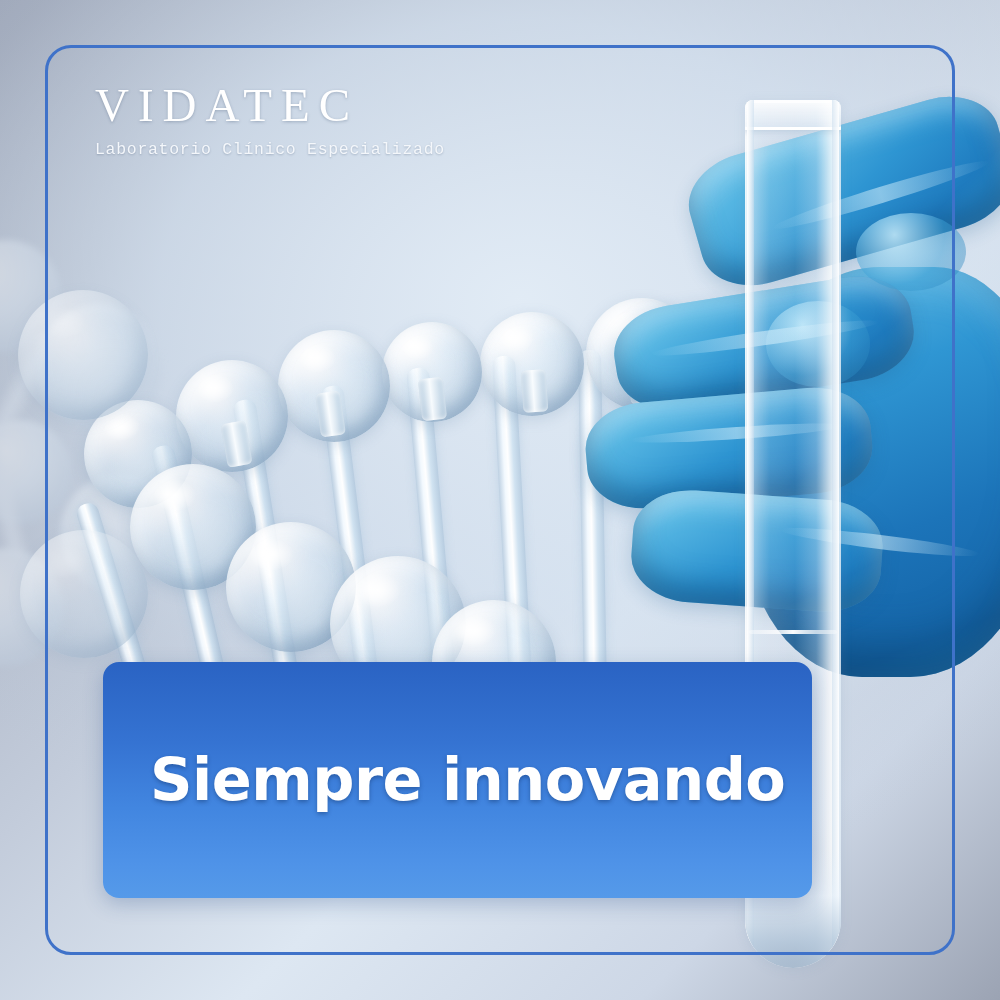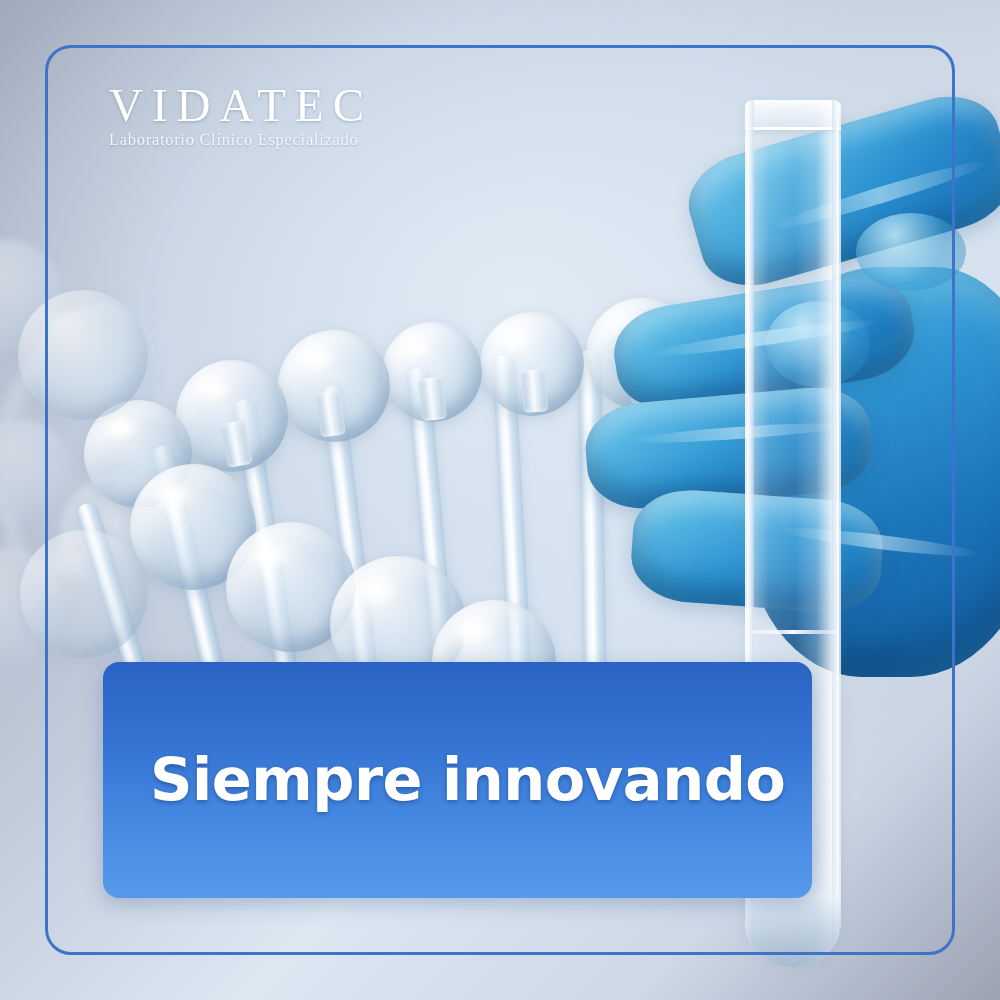--- a/index.html
+++ b/index.html
@@ -78,25 +78,25 @@
     border-radius:3px; }
   .tube-bottom { position:absolute; left:0; right:0; bottom:0; height:120px;
     border-radius:0 0 48px 48px;
     background:linear-gradient(180deg, rgba(255,255,255,0) 0%, rgba(234,243,251,.55) 40%, rgba(176,197,217,.75) 78%, rgba(140,166,192,.6) 100%); }
 
   
   .frame { position:absolute; left:45px; top:45px; right:45px; bottom:45px;
     border:3px solid #3f72c9; border-radius:26px; pointer-events:none; }
 
   
-  .logo { position:absolute; left:109px; top:82px; }
+  .logo { position:absolute; left:95px; top:82px; }
   .logo-word { font-family:"Liberation Serif", serif; font-size:47px; color:#ffffff;
     letter-spacing:9px; line-height:1.02; text-shadow:0 1px 3px rgba(60,80,110,.35); }
-  .logo-sub { font-family:Liberation Serif, serif; font-size:16.5px; color:#f4f7fb;
-    letter-spacing:.7px; margin-top:0; text-shadow:0 1px 2px rgba(60,80,110,.3); }
+  .logo-sub { font-family:Liberation Mono, monospace; font-size:16.5px; color:#f4f7fb;
+    letter-spacing:.7px; margin-top:10px; text-shadow:0 1px 2px rgba(60,80,110,.3); }
 
   
   .banner { position:absolute; left:103px; top:662px; width:709px; height:236px;
     border-radius:16px;
     background:linear-gradient(180deg, #2a63c3 0%, #3573d2 34%, #4286e0 62%, #4f93e8 86%, #559ae9 100%);
     box-shadow:0 6px 20px rgba(32,70,130,.26);
     display:flex; flex-direction:column; justify-content:center; padding:0 0 0 47px; }
   .headline { font-family:"DejaVu Sans", sans-serif; font-weight:bold; color:#ffffff;
     font-size:59px; line-height:1.13; letter-spacing:-0.5px;
     text-shadow:0 2px 4px rgba(18,52,105,.45); white-space:nowrap; }

